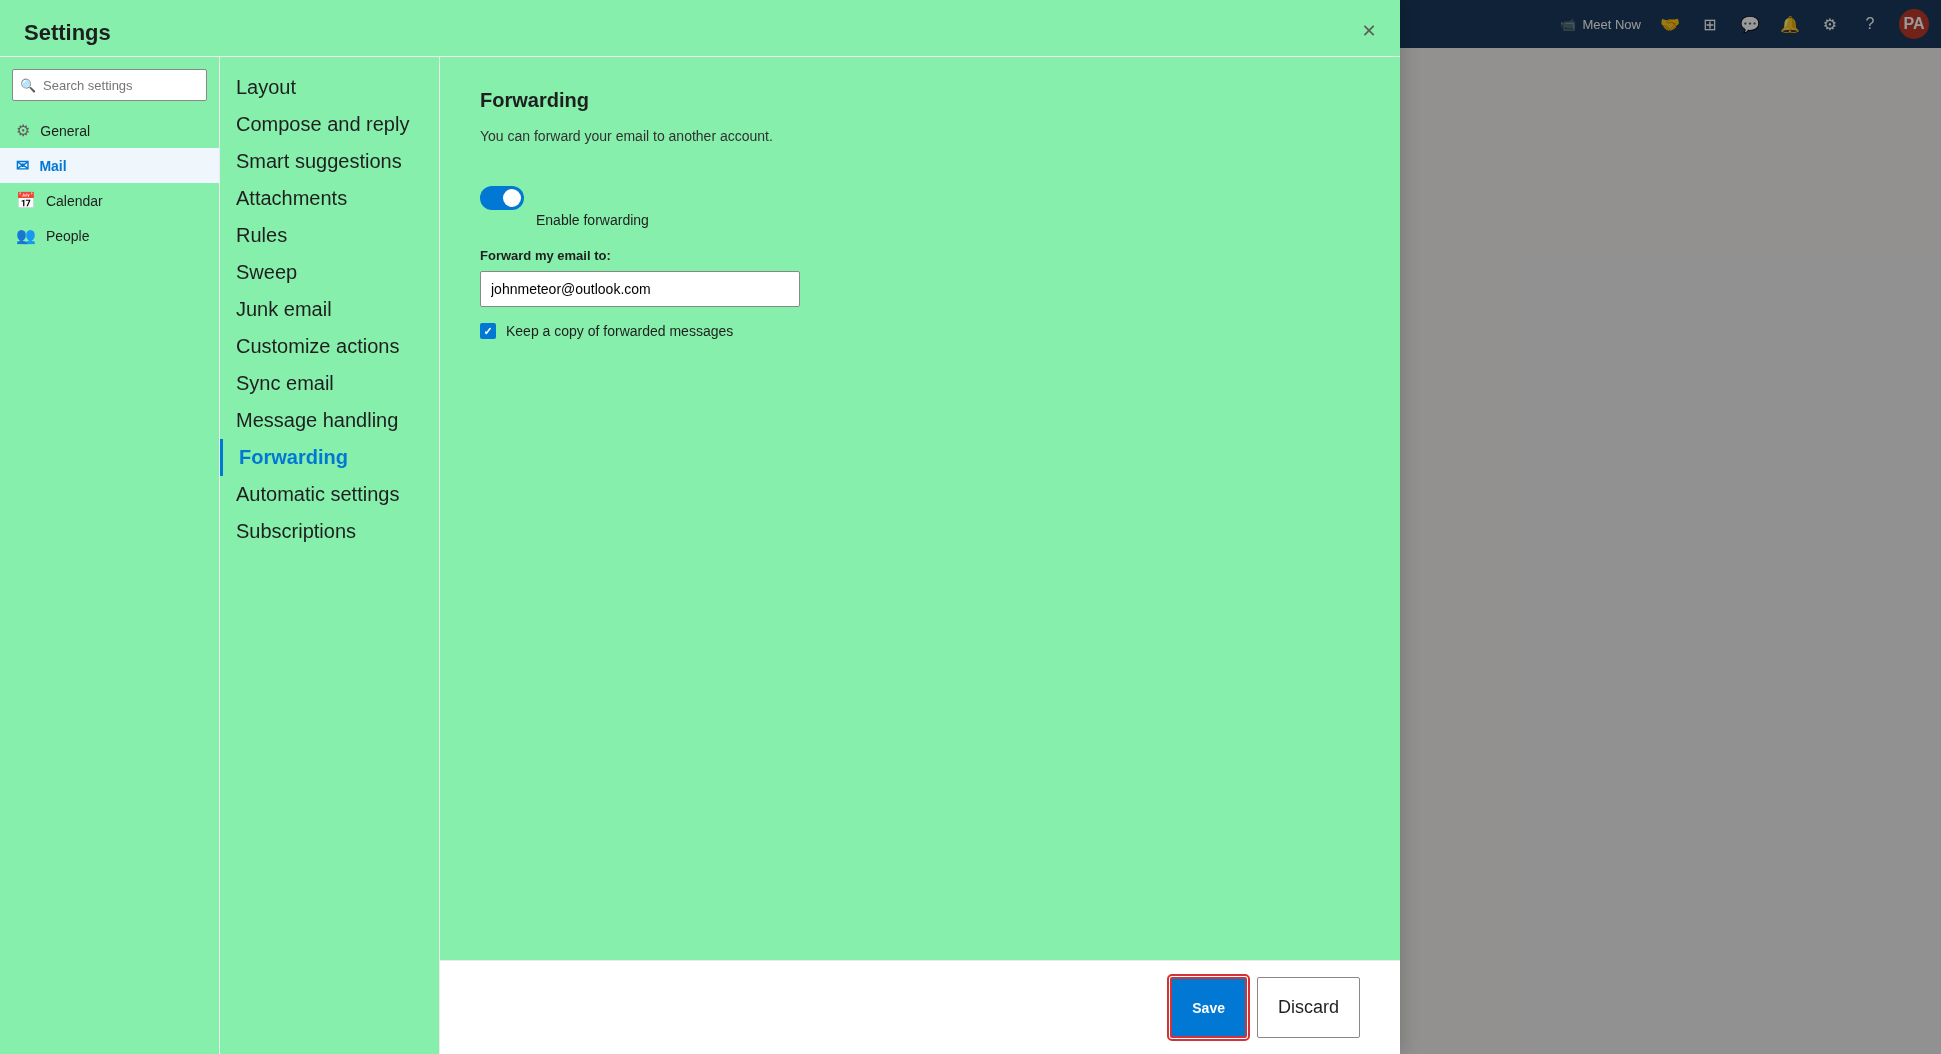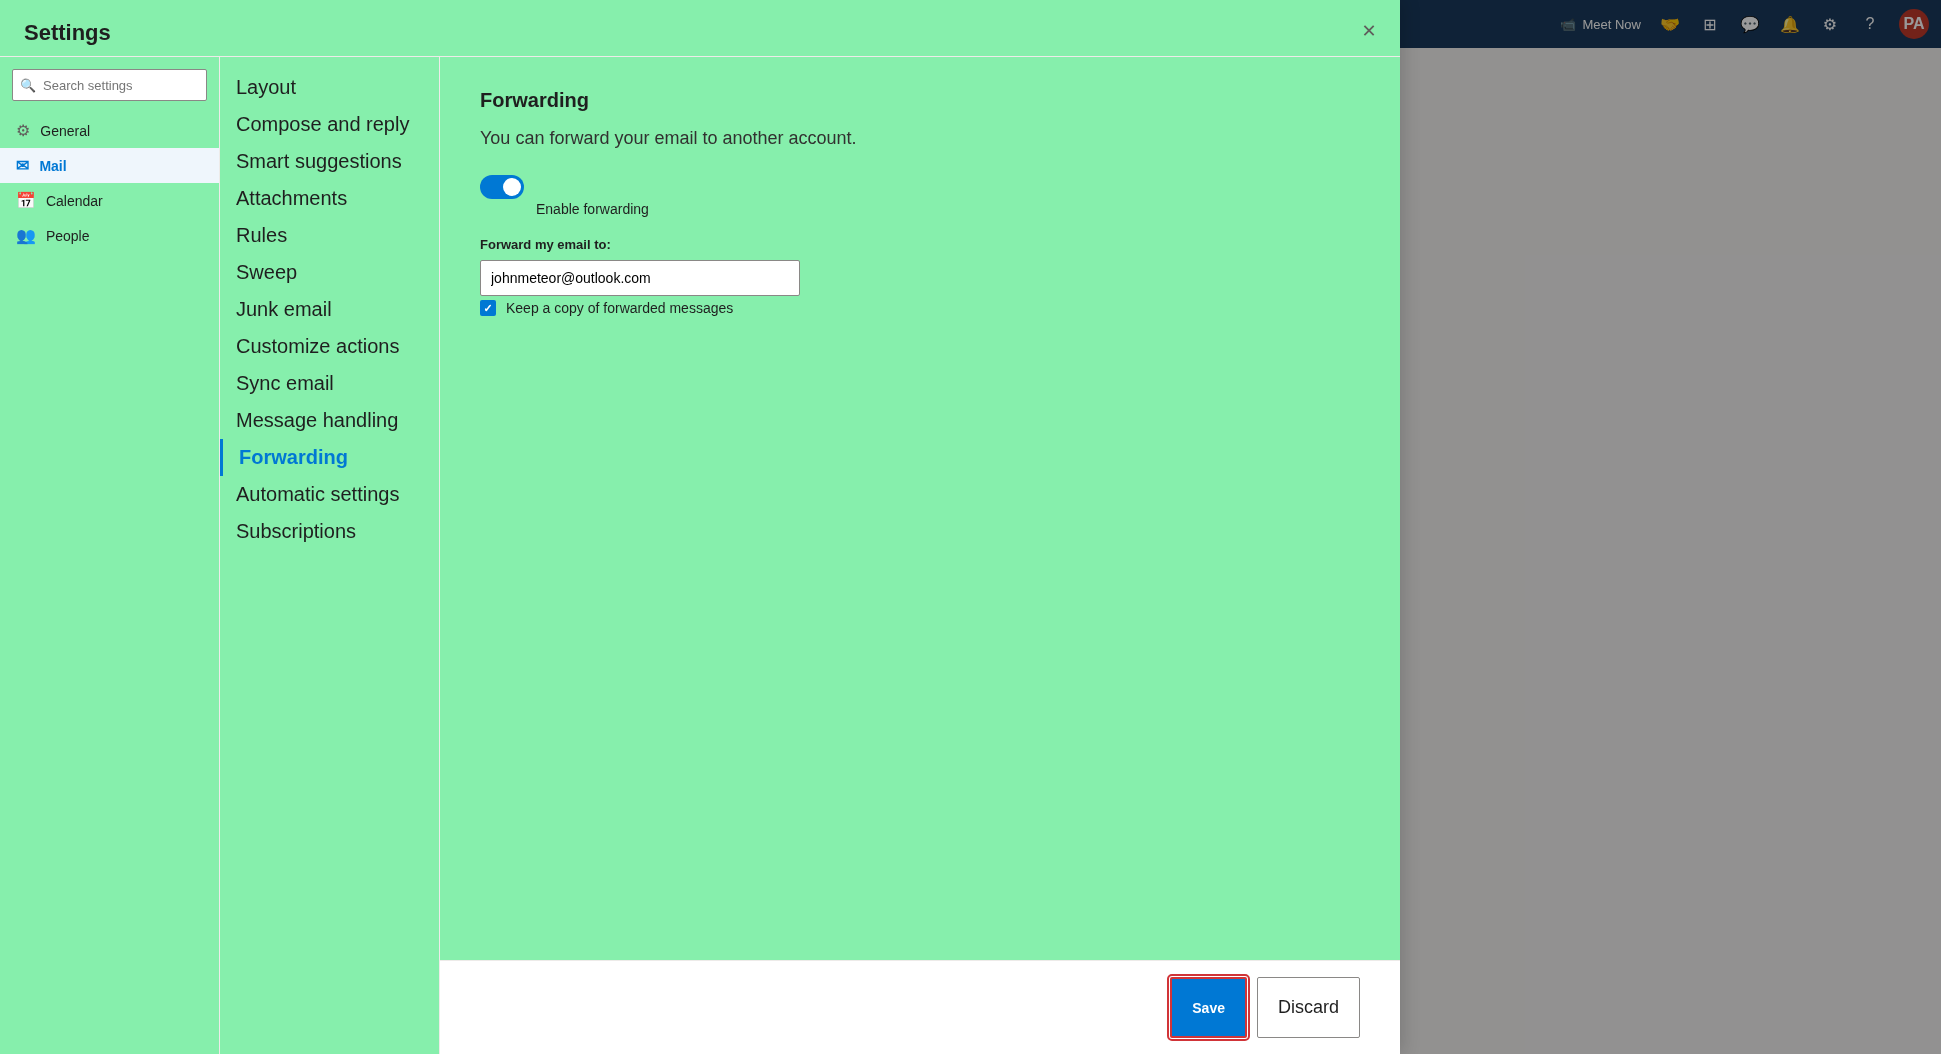--- a/index.html
+++ b/index.html
@@ -238,23 +238,23 @@
     }
 
     .forwarding-title {
       font-size: 20px;
       font-weight: 600;
       color: #1f1f1f;
       margin-bottom: 16px;
     }
 
     .forwarding-description {
-      font-size: 18px;
+      font-size: 14px;
       color: #323130;
-      margin-bottom: 8px;
+      margin-bottom: 24px;
     }
 
     .toggle-row {
       display: flex;
       align-items: center;
       gap: 12px;
       margin-bottom: 20px;
     }
 
     .toggle {
@@ -287,21 +287,21 @@
     }
 
     .email-input {
       width: 320px;
       height: 36px;
       border: 1px solid #8a8886;
       border-radius: 2px;
       padding: 0 10px;
       font-size: 14px;
       outline: none;
-      margin-bottom: 4px;
+      margin-bottom: 16px;
     }
 
     .checkbox-row {
       display: flex;
       align-items: flex-start;
       gap: 10px;
     }
     .checkbox-blue {
       width: 16px; height: 16px;
       background: #0078d4;

